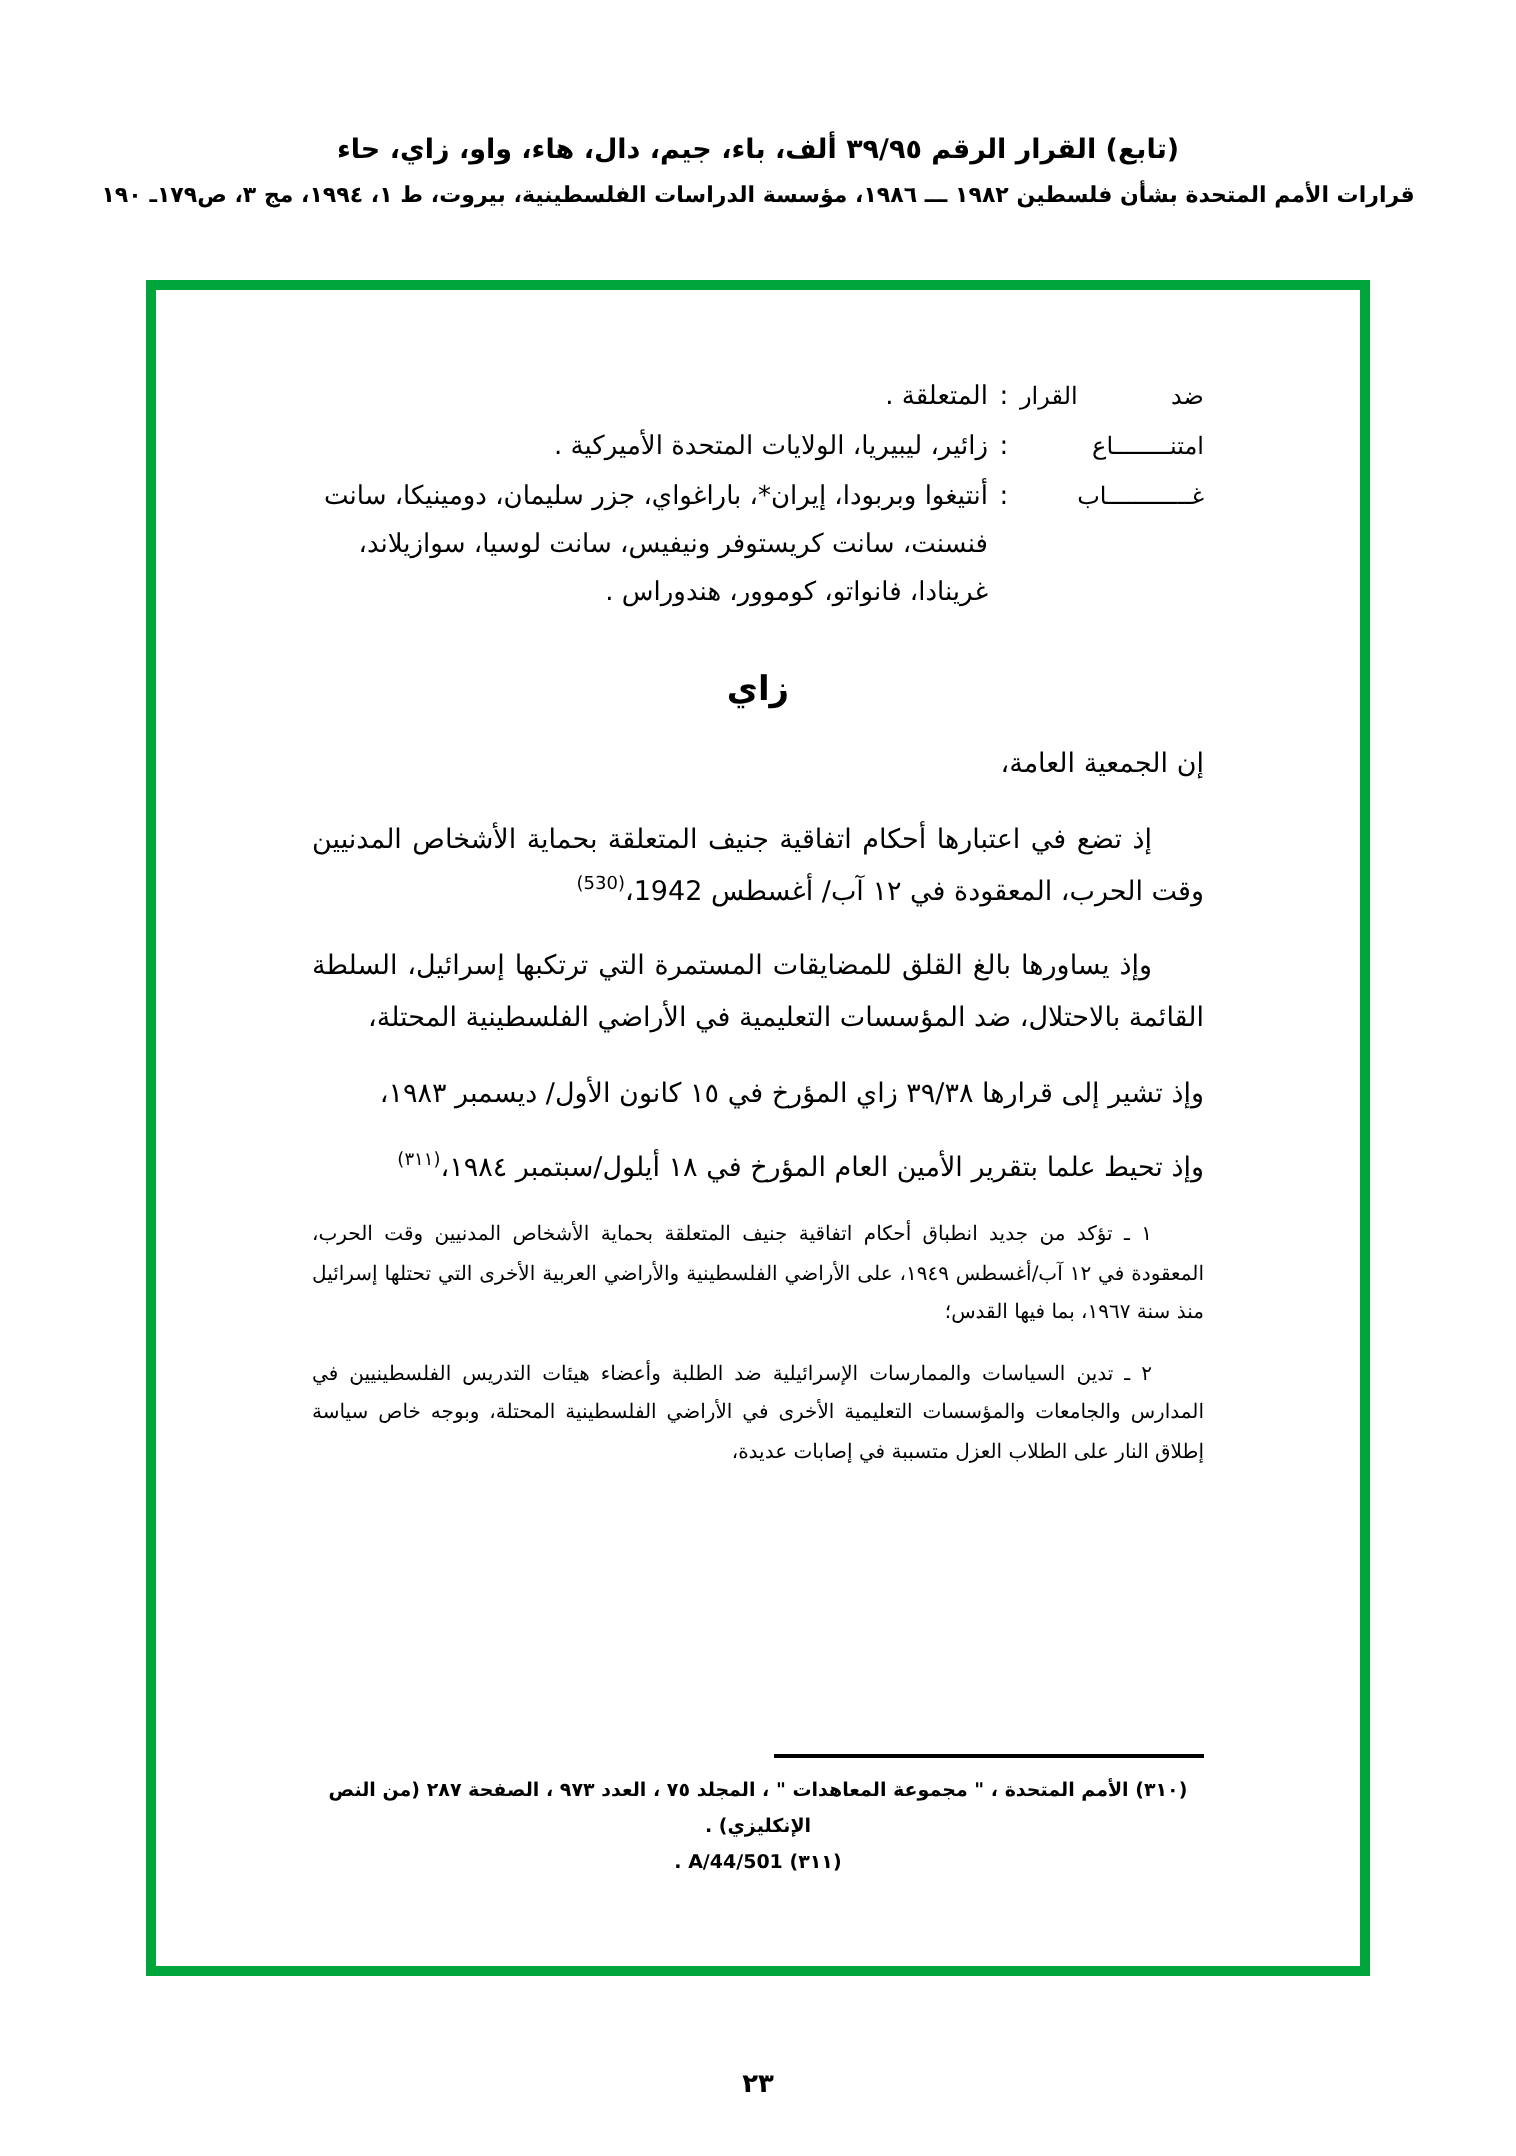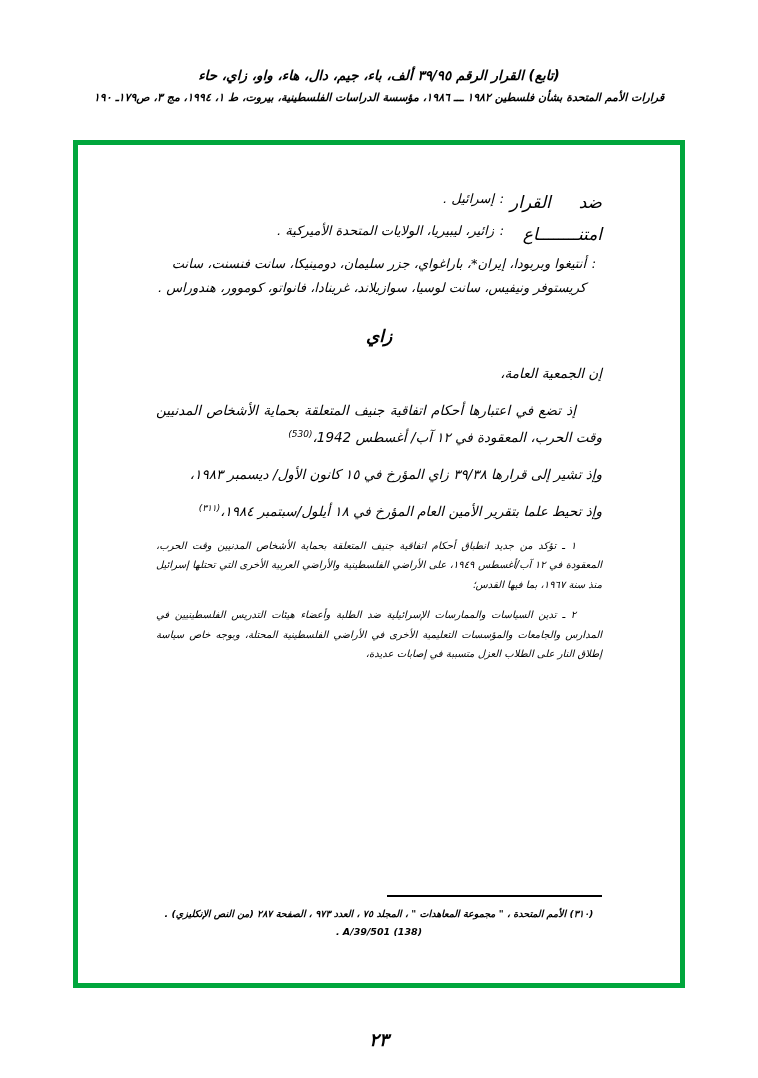--- a/index.html
+++ b/index.html
@@ -13,21 +13,20 @@
     font-family: "DejaVu Sans", sans-serif;
     color: #000000;
     position: relative;
     overflow: hidden;
   }
   .page {
     width: 758px;
     height: 1078px;
     position: relative;
     box-sizing: border-box;
-    font-style: italic;
   }
   .header {
     text-align: center;
     padding-top: 66px;
   }
   .header-title {
     font-size: 13.5px;
     font-weight: bold;
     letter-spacing: 0px;
     line-height: 1.4;
@@ -63,21 +62,21 @@
     flex-direction: row;
     font-size: 13px;
     line-height: 1.85;
     margin-bottom: 1px;
   }
   .vote-label {
     width: 92px;
     flex: 0 0 92px;
     text-align: justify;
     text-align-last: justify;
-    font-size: 17px;
+    font-size: 12px;
   }
   .vote-colon {
     flex: 0 0 16px;
     text-align: center;
   }
   .vote-value {
     flex: 1 1 auto;
     text-align: right;
     line-height: 1.85;
   }
@@ -124,77 +123,79 @@
   }
   .footnote.ltr {
     direction: rtl;
   }
   .page-number {
     position: absolute;
     bottom: 28px;
     left: 0;
     right: 0;
     text-align: center;
-    font-size: 18px;
+    font-size: 13px;
     font-weight: bold;
   }
 </style>
 </head>
 <body>
 
 <div class="page">
 
   <div class="header">
     <div class="header-title">(تابع) القرار الرقم ٣٩/٩٥ ألف، باء، جيم، دال، هاء، واو، زاي، حاء</div>
     <div class="header-sub">قرارات الأمم المتحدة بشأن فلسطين ١٩٨٢ ـــ ١٩٨٦، مؤسسة الدراسات الفلسطينية، بيروت، ط ١، ١٩٩٤، مج ٣، ص١٧٩ـ ١٩٠</div>
   </div>
 
   <div class="frame" style="border-color: rgb(0, 166, 60);">
     <div class="frame-inner">
 
       <div class="vote-block">
         <div class="vote-row">
           <div class="vote-label">ضد القرار</div>
           <div class="vote-colon">:</div>
-          <div class="vote-value">إسرائيل .</div>
+          <div class="vote-value">المتعلقة .</div>
         </div>
         <div class="vote-row">
           <div class="vote-label">امتنــــــــاع</div>
           <div class="vote-colon">:</div>
           <div class="vote-value">زائير، ليبيريا، الولايات المتحدة الأميركية .</div>
         </div>
         <div class="vote-row">
+          <div class="vote-label">غــــــــــــاب</div>
           <div class="vote-colon">:</div>
           <div class="vote-value">أنتيغوا وبربودا، إيران*، باراغواي، جزر سليمان، دومينيكا، سانت فنسنت، سانت كريستوفر ونيفيس، سانت لوسيا، سوازيلاند، غرينادا، فانواتو، كوموور، هندوراس .</div>
         </div>
       </div>
 
       <div class="section-letter">زاي</div>
 
       <div class="para">إن الجمعية العامة،</div>
 
       <div class="para indent">
         <span>إذ تضع في اعتبارها أحكام اتفاقية جنيف المتعلقة بحماية الأشخاص المدنيين وقت الحرب، المعقودة في ١٢ آب/ أغسطس 1942،</span><sup>(530)</sup>
       </div>
 
+      <div class="para indent">وإذ يساورها بالغ القلق للمضايقات المستمرة التي ترتكبها إسرائيل، السلطة القائمة بالاحتلال، ضد المؤسسات التعليمية في الأراضي الفلسطينية المحتلة،</div>
 
       <div class="para">وإذ تشير إلى قرارها ٣٩/٣٨ زاي المؤرخ في ١٥ كانون الأول/ ديسمبر ١٩٨٣،</div>
 
       <div class="para">
         <span>وإذ تحيط علما بتقرير الأمين العام المؤرخ في ١٨ أيلول/سبتمبر ١٩٨٤،</span><sup>(٣١١)</sup>
       </div>
 
       <div class="para indent small">١ ـ تؤكد من جديد انطباق أحكام اتفاقية جنيف المتعلقة بحماية الأشخاص المدنيين وقت الحرب، المعقودة في ١٢ آب/أغسطس ١٩٤٩، على الأراضي الفلسطينية والأراضي العربية الأخرى التي تحتلها إسرائيل منذ سنة ١٩٦٧، بما فيها القدس؛</div>
 
       <div class="para indent small">٢ ـ تدين السياسات والممارسات الإسرائيلية ضد الطلبة وأعضاء هيئات التدريس الفلسطينيين في المدارس والجامعات والمؤسسات التعليمية الأخرى في الأراضي الفلسطينية المحتلة، وبوجه خاص سياسة إطلاق النار على الطلاب العزل متسببة في إصابات عديدة،</div>
 
       <div class="footnotes">
         <div class="footnote-rule"></div>
         <div class="footnote">(٣١٠)  الأمم المتحدة ، " مجموعة المعاهدات " ، المجلد ٧٥ ، العدد ٩٧٣ ، الصفحة ٢٨٧ (من النص الإنكليزي) .</div>
-        <div class="footnote ltr">(138)  A/39/501 .</div>
+        <div class="footnote ltr">(٣١١)  A/44/501 .</div>
       </div>
 
     </div>
   </div>
 
   <div class="page-number">٢٣</div>
 
 </div>
 
 </body></html>

